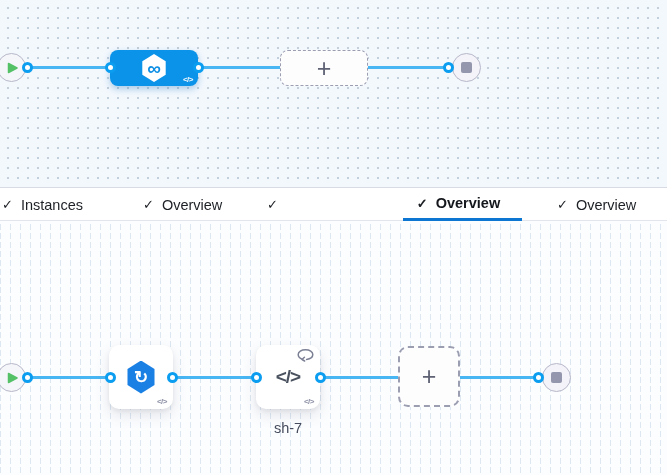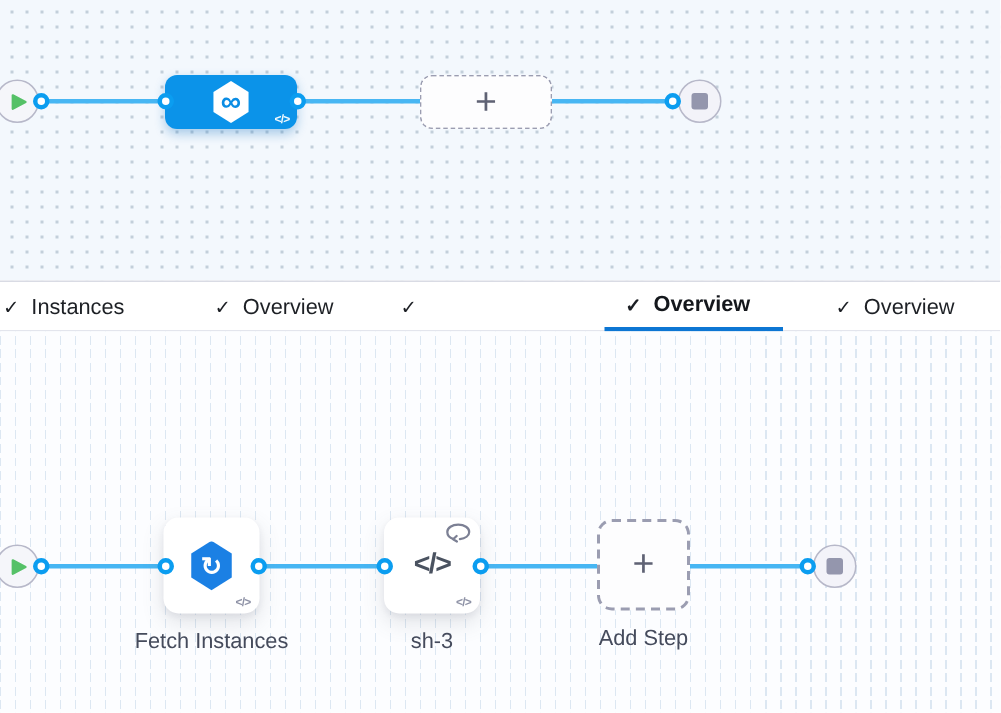--- a/index.html
+++ b/index.html
@@ -160,36 +160,34 @@
   <div class="port" style="left:250.5px; top:372px;"></div>
   <div class="port" style="left:314.5px; top:372px;"></div>
   <div class="port" style="left:532.5px; top:372px;"></div>
 
   <div class="step-node fetch">
     <span class="hex blue">
         <span>↻</span>
       </span>
     <span class="code-badge on-white">&lt;/&gt;</span>
   </div>
-  <div class="node-label" style="left:75px; top:420px; width:132px;">Fetch Instances</div>
 
   <div class="step-node shell">
     <span class="loop-icon">
       <svg width="17" height="14" viewBox="0 0 17 14">
         <path d="M5.4 11.4 C2.7 10.5 1.2 8.8 1.2 6.6 C1.2 3.8 4.4 1.8 8.5 1.8 C12.6 1.8 15.8 3.8 15.8 6.6 C15.8 9.1 13.2 11 9.6 11.4" fill="none" stroke="#7c8094" stroke-width="1.5" stroke-linecap="round"></path>
         <path d="M7.4 9.3 L5.1 11.5 L7.6 13" fill="none" stroke="#7c8094" stroke-width="1.5" stroke-linecap="round" stroke-linejoin="round"></path>
       </svg>
     </span>
     <span class="shell-glyph">&lt;/&gt;</span>
     <span class="code-badge on-white">&lt;/&gt;</span>
   </div>
-  <div class="node-label" style="left:256px; top:420px; width:64px;">sh-3</div>
+  <div class="node-label" style="left:256px; top:420px; width:64px;">sh-7</div>
 
   <div class="dashed-btn add-step">
     <span>+</span>
   </div>
-  <div class="node-label" style="left:383px; top:418px; width:92px;">Add Step</div>
 
   <div class="terminal end" style="left:542px; top:363px;">
     <span class="end-square"></span>
   </div>
 
 </div>
 
 </body></html>

